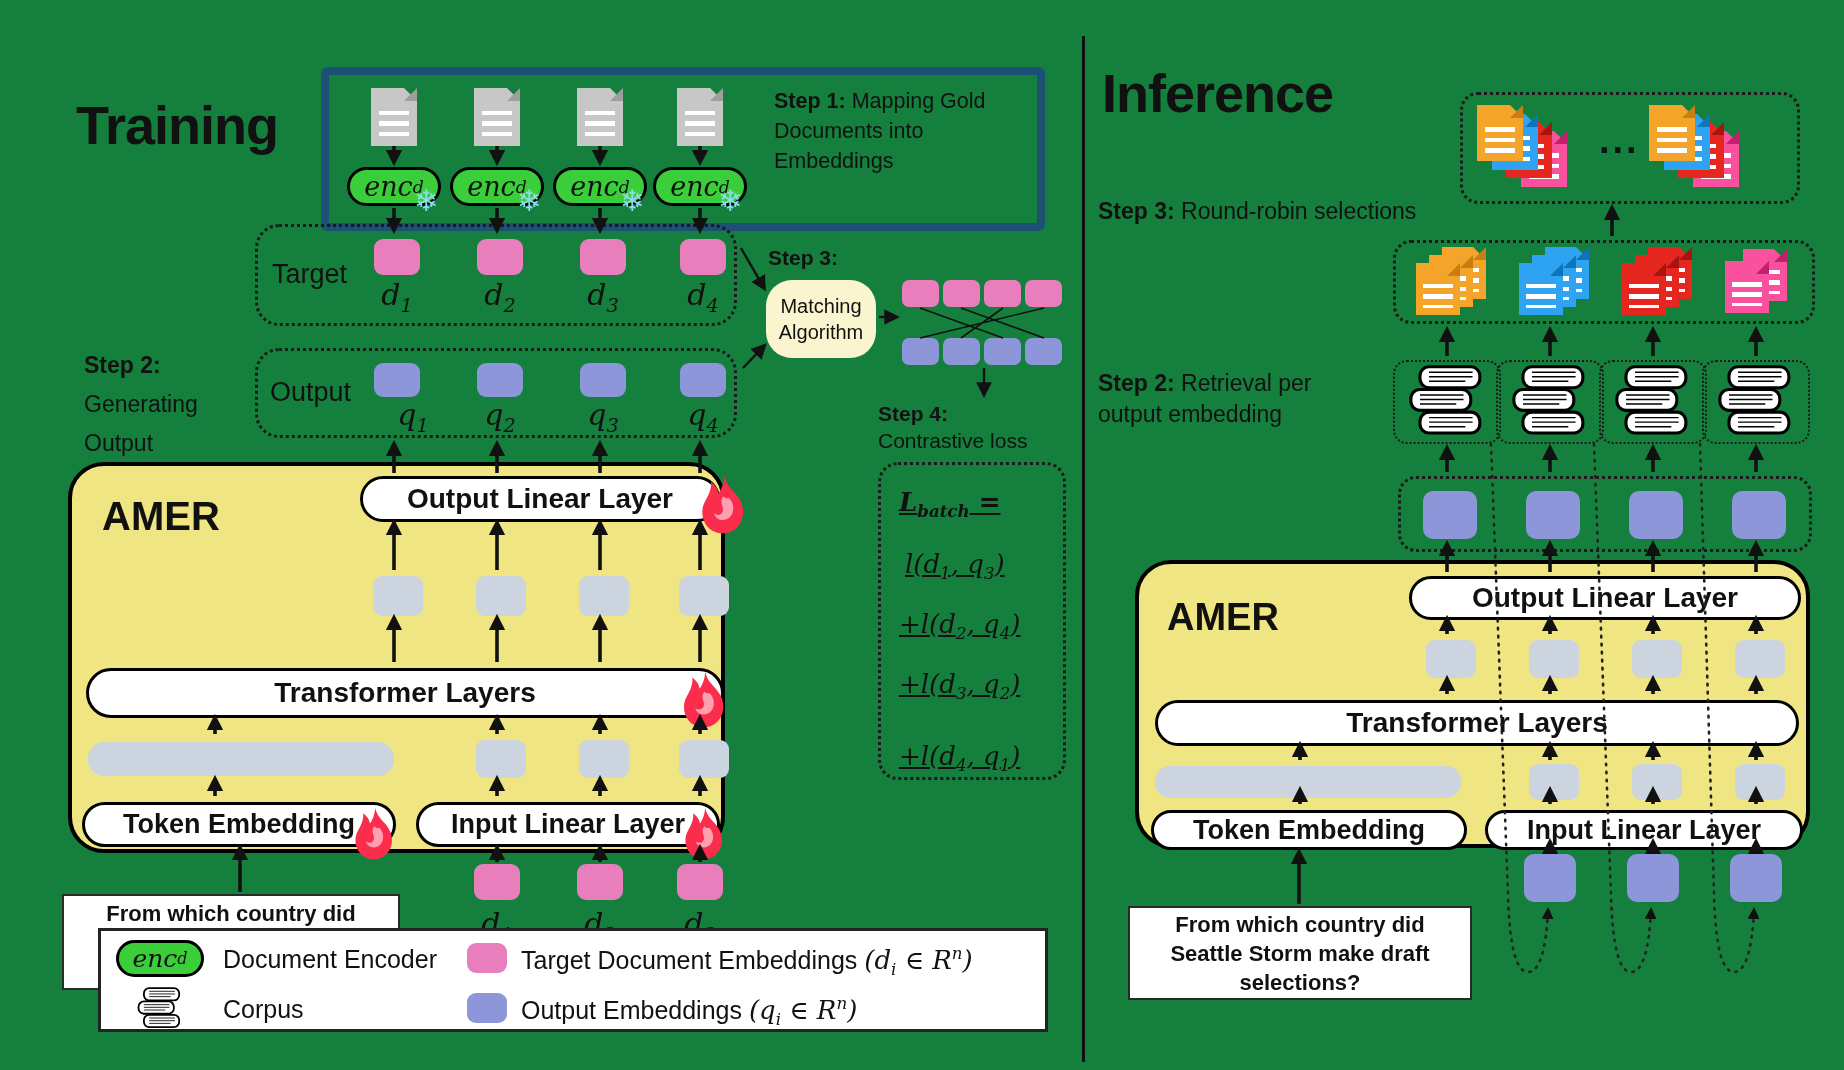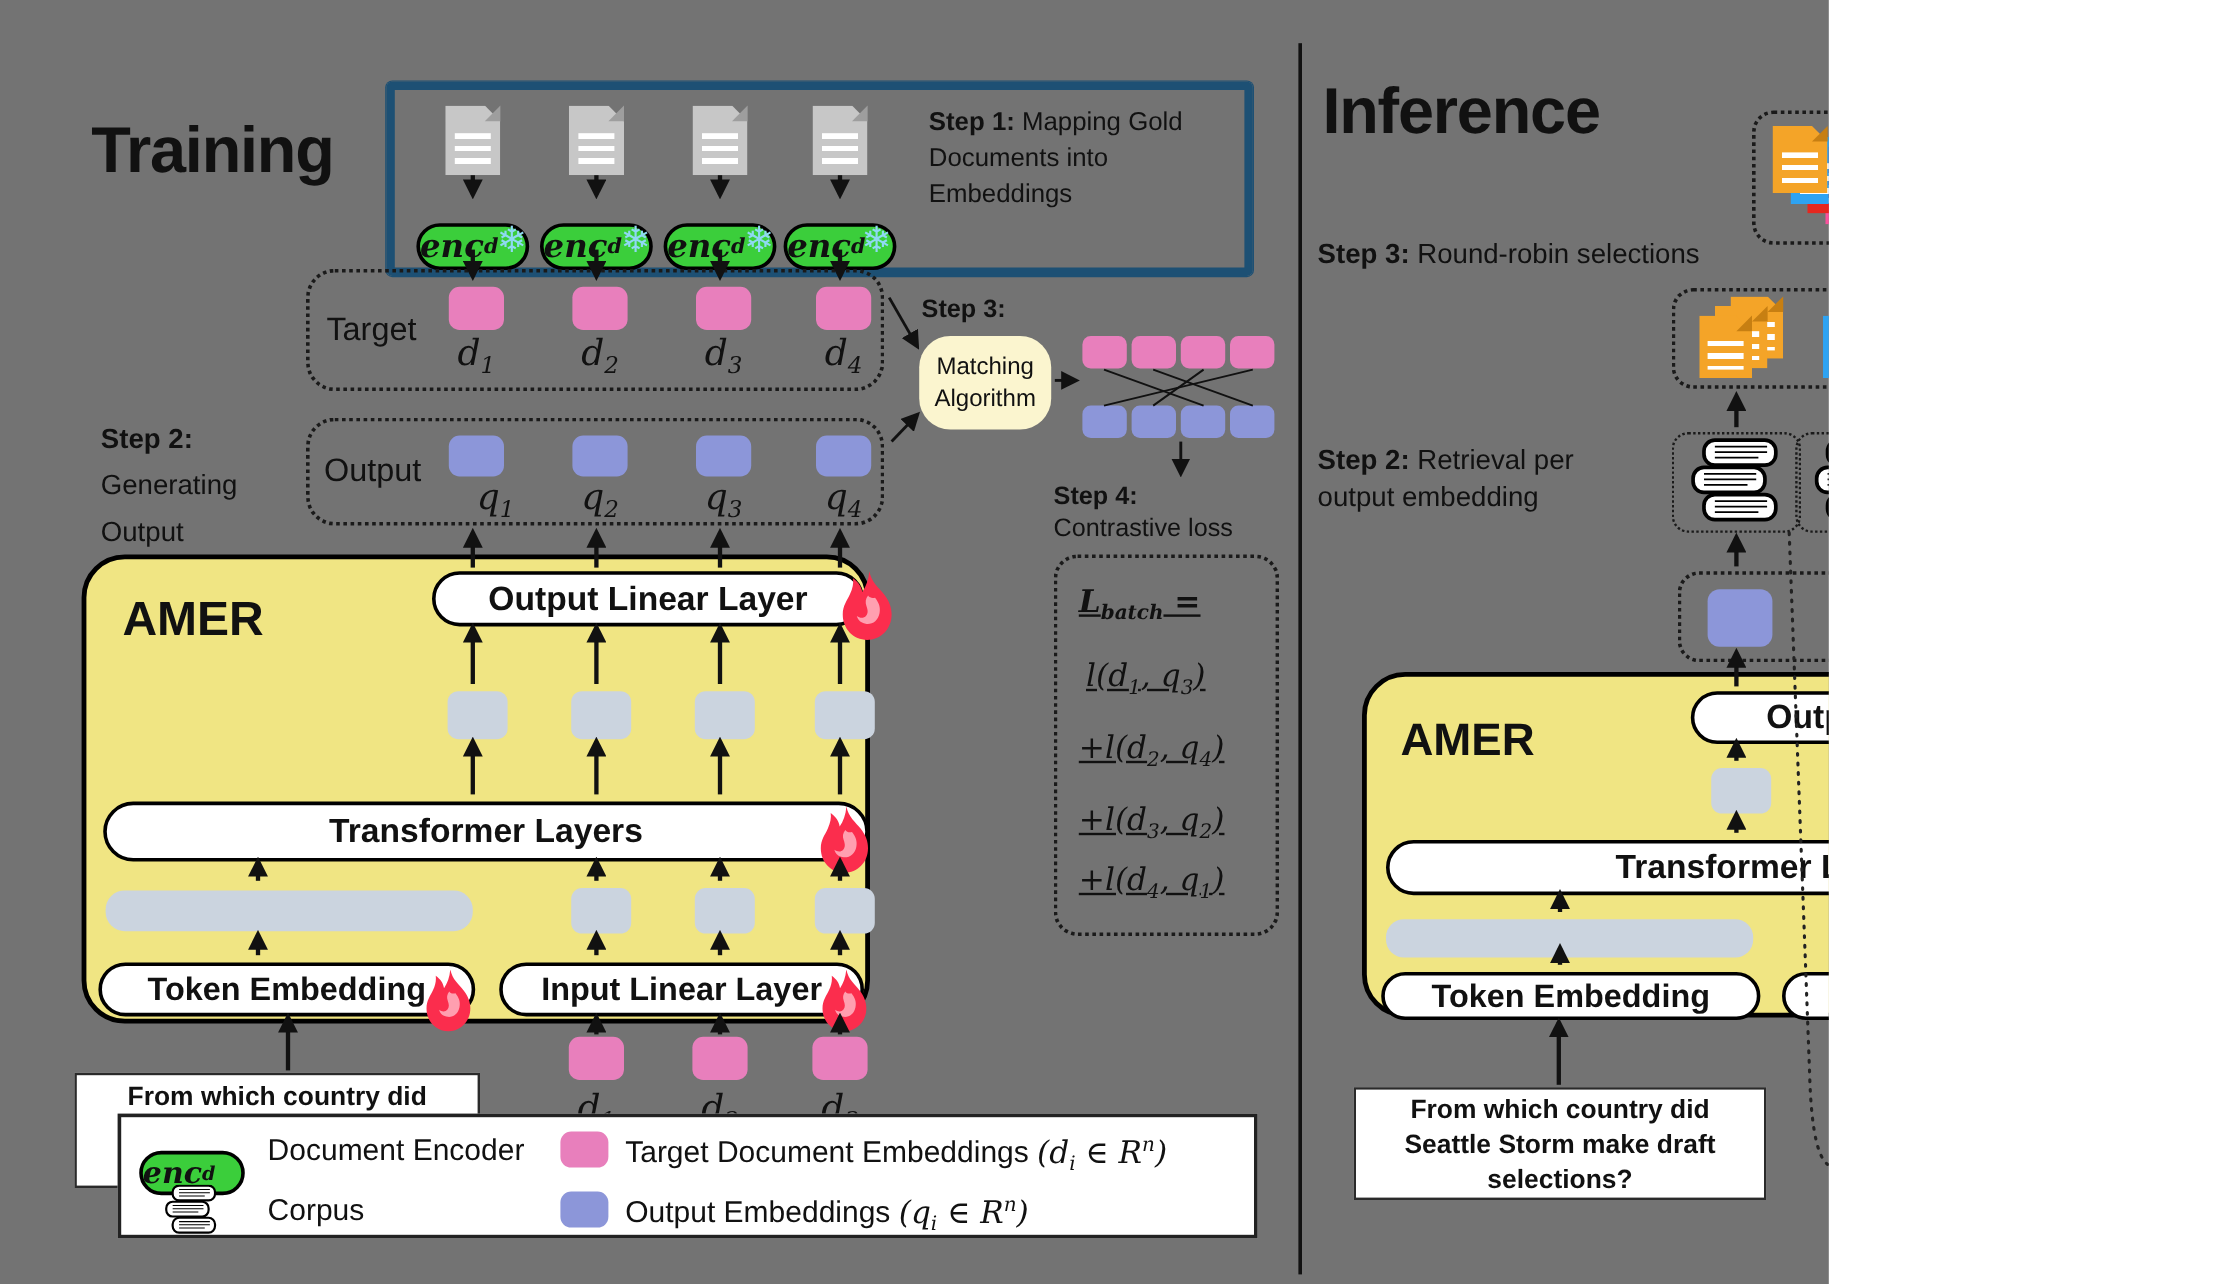--- a/index.html
+++ b/index.html
@@ -1,38 +1,38 @@
 <!DOCTYPE html>
 <html><head>
 <meta charset="utf-8">
 <style>
   html,body{margin:0;padding:0;background:#fff;}
-  #canvas{position:relative;width:1524px;height:1070px;background:#737373;overflow:hidden;
+  #canvas{position:relative;width:1844px;height:1070px;background:#15803d;overflow:hidden;
           font-family:"Liberation Sans","DejaVu Sans",sans-serif;color:#111;}
   .abs{position:absolute;}
   .bigtitle{font-size:54px;font-weight:800;letter-spacing:-1px;}
   .steptxt{font-size:21.5px;line-height:30px;}
   .steptxt b,.stepline b{font-weight:800;}
   .stepline{font-size:23px;line-height:31px;}
   .dotted{border:3.4px dotted #1a1a1a;border-radius:24px;box-sizing:border-box;}
   .dotted2{border:2.8px dotted #1a1a1a;border-radius:14px;box-sizing:border-box;}
   .pill{background:#fff;border:3.5px solid #000;border-radius:26px;display:flex;align-items:center;
         justify-content:center;font-weight:800;box-sizing:border-box;}
   .esq{border-radius:9px;}
   .pink{background:#E87FBC;}
   .blue{background:#8C96D9;}
   .graysq{background:#CBD4DF;}
   .math{font-family:"DejaVu Serif","Liberation Serif",serif;font-style:italic;}
   .math sub{font-size:64%;}
   .math sup{font-size:64%;}
   .mlabel{font-size:30px;text-align:center;}
   .boxlabel{font-size:27px;}
   .encpill{background:#3BCE3B;border:3.5px solid #000;border-radius:21px;display:flex;
-           align-items:center;box-sizing:border-box;
-           font-size:27px;font-weight:700;margin-top:19px;}
+           align-items:center;justify-content:center;box-sizing:border-box;
+           font-size:27px;font-weight:400;}
   .snow{font-family:"DejaVu Sans",sans-serif;color:#8FD9F2;font-size:30px;line-height:30px;}
   .amer{background:#F0E583;border:4px solid #000;border-radius:36px;box-sizing:border-box;}
   .amertitle{font-size:40px;font-weight:800;}
   .layerlabel{font-size:28px;}
   .qbox{background:#fff;border:2.5px solid #2a2a2a;display:flex;align-items:center;justify-content:center;
         text-align:center;font-size:22px;font-weight:800;line-height:29px;box-sizing:border-box;padding:4px 10px;}
   .blob{background:#FBF5CF;border-radius:26px;display:flex;flex-direction:column;align-items:center;
         justify-content:center;font-size:20px;line-height:26px;}
   .gridsq{border-radius:7px;}
   .doc{position:absolute;}
@@ -137,21 +137,21 @@
   <div class="abs under" style="left:878px;top:400px;width:210px;font-size:21px;line-height:27px;">
     <div style="font-weight:800;">Step 4:</div>
     <div>Contrastive loss</div>
   </div>
 
   <div class="abs dotted under" style="left:878px;top:462px;width:188px;height:318px;border-radius:20px;">
     <div class="abs math lossline" style="left:18px;top:24px;font-weight:700;">L<sub>batch</sub> =</div>
     <div class="abs math lossline" style="left:24px;top:86px;">l(d<sub>1</sub>, q<sub>3</sub>)</div>
     <div class="abs math lossline" style="left:18px;top:146px;">+l(d<sub>2</sub>, q<sub>4</sub>)</div>
     <div class="abs math lossline" style="left:18px;top:206px;">+l(d<sub>3</sub>, q<sub>2</sub>)</div>
-    <div class="abs math lossline" style="left:18px;top:256px;">+l(d<sub>4</sub>, q<sub>1</sub>)</div>
+    <div class="abs math lossline" style="left:18px;top:278px;">+l(d<sub>4</sub>, q<sub>1</sub>)</div>
   </div>
 
   <div class="abs under" style="left:84px;top:346px;font-size:23px;line-height:39px;">
     <div style="font-weight:800;">Step 2:</div>
     <div>Generating</div>
     <div>Output</div>
     <div>Embeddings</div>
   </div>
 
   <div class="abs dotted under" style="left:255px;top:348px;width:482px;height:90px;">

